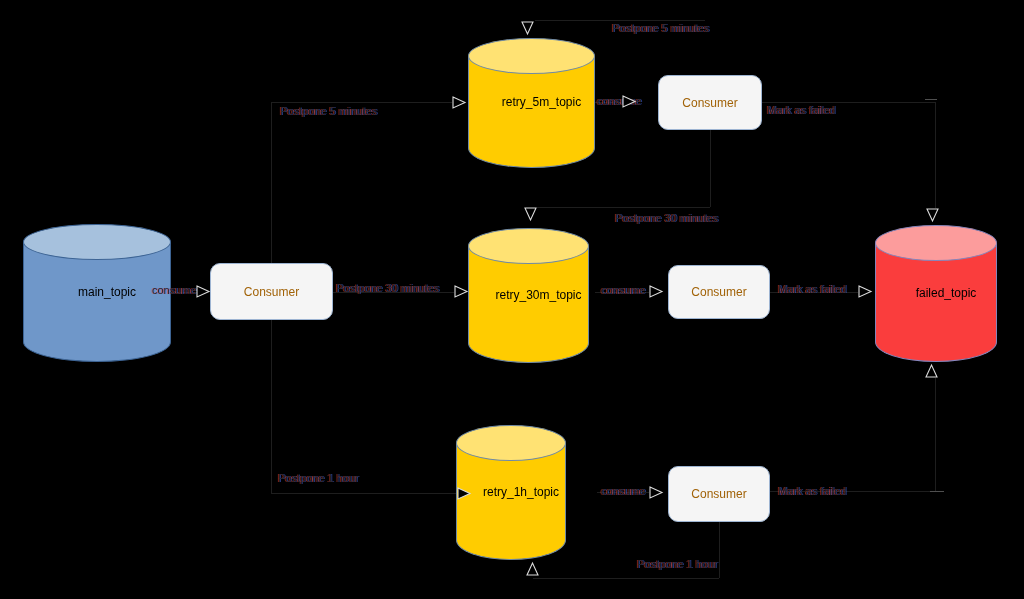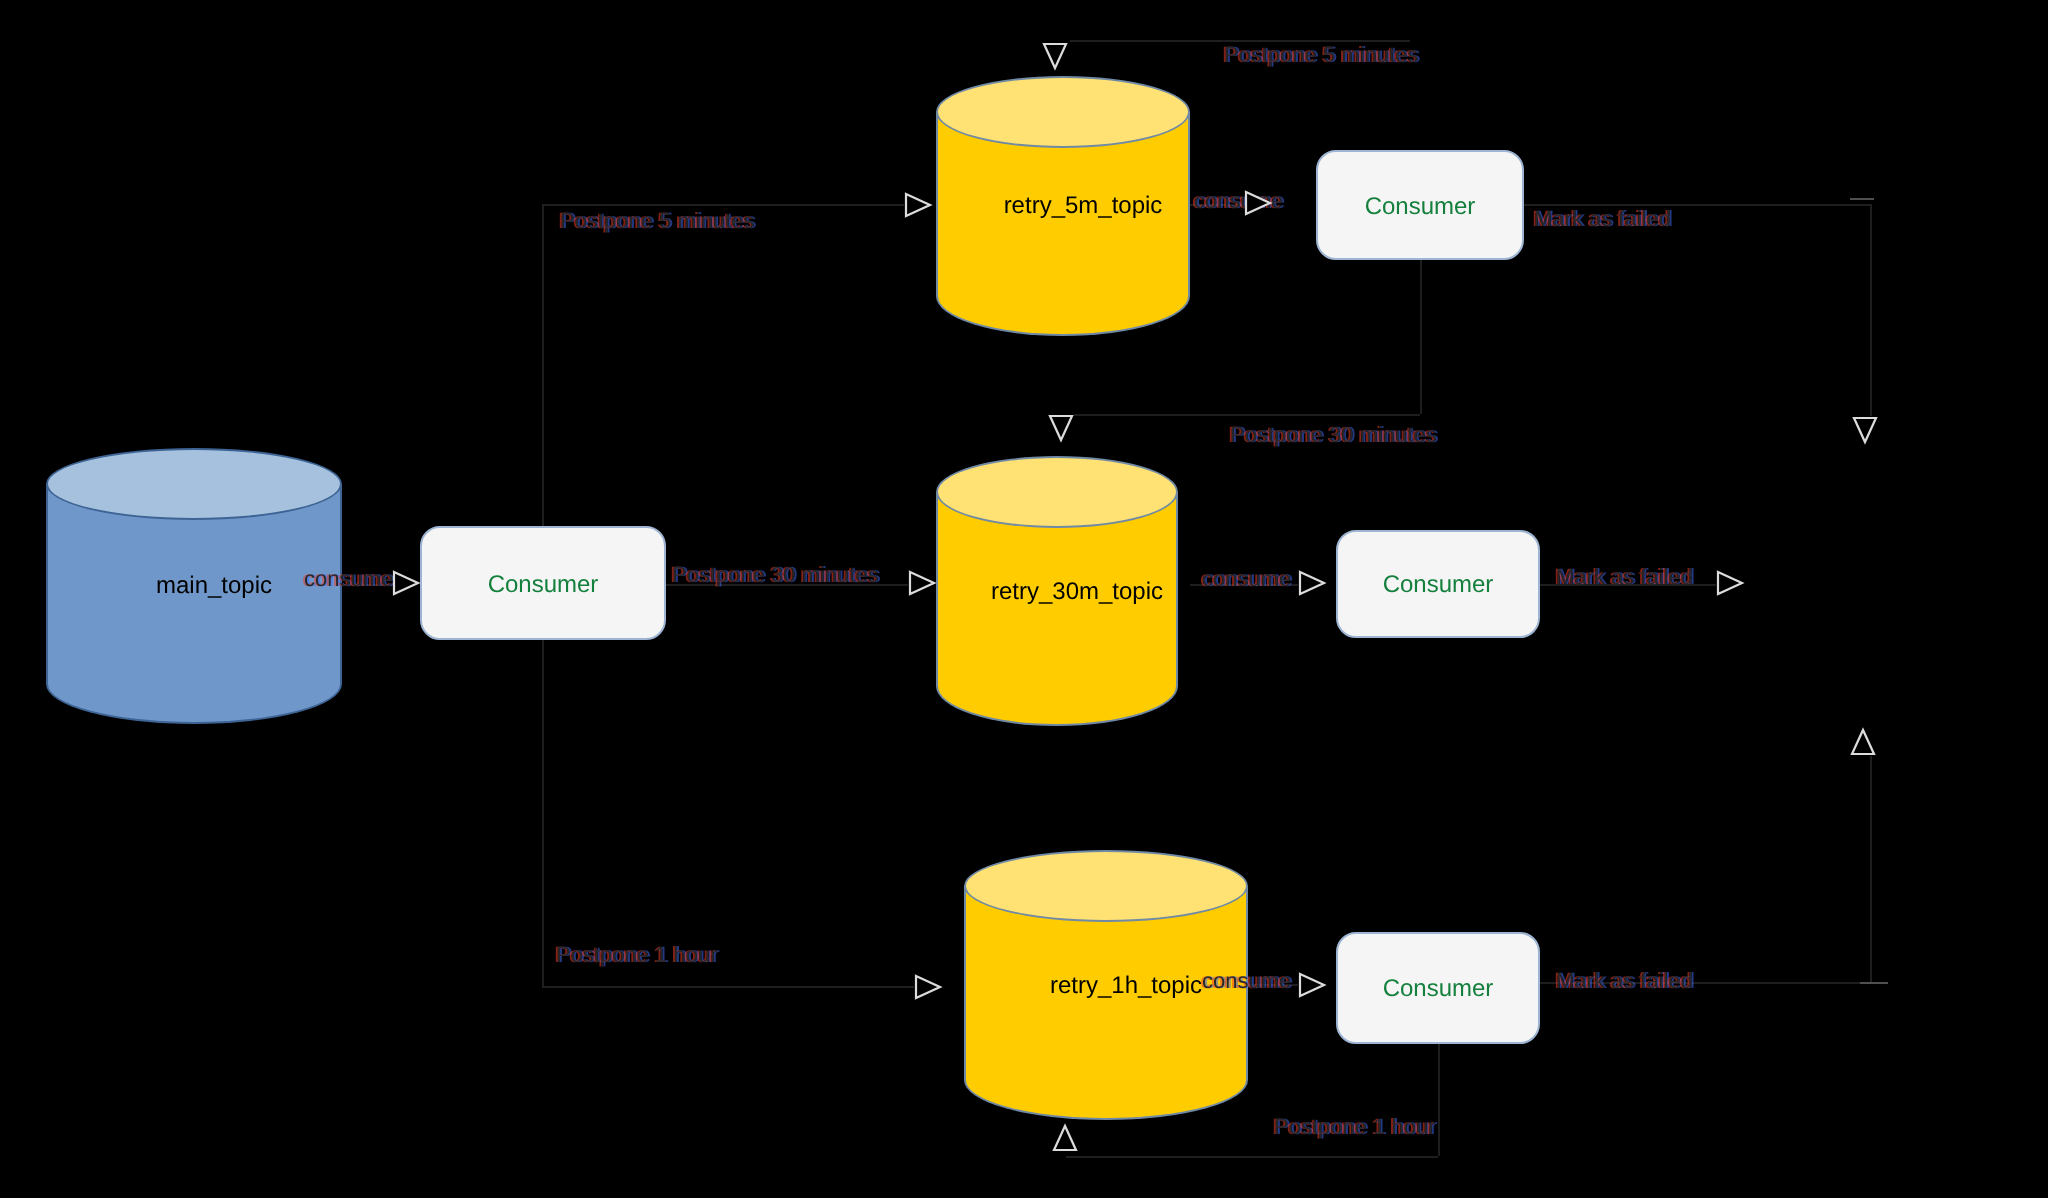--- a/index.html
+++ b/index.html
@@ -31,21 +31,21 @@
   .cylinder.red   .cyl-body { background:var(--topic_red_body);   border-color:var(--topic_red_border); }
   .cylinder.red   .cyl-top  { background:var(--topic_red_top);    border-color:var(--topic_red_border); }
 
   
   .consumer {
     position:absolute; box-sizing:border-box;
     background:var(--consumer_fill,#f5f5f5);
     border:1px solid var(--consumer_border,#9db4d2);
     border-radius:10px;
     display:flex; align-items:center; justify-content:center;
-    font-size:12px; color:#15803d; z-index:3;
+    font-size:12px; color:#a16207; z-index:3;
   }
 
   
   .edge-label {
     position:absolute; white-space:nowrap;
     font-size:11px; color:var(--edge_label_text,#26262b);
     text-shadow:-1px 0 0 rgba(236,62,40,.55), 1px 0 0 rgba(66,104,240,.55);
     z-index:4;
   }
 
@@ -153,34 +153,39 @@
 
   <div class="consumer" style="left:668px;top:265px;width:102px;height:54px">
     <span>Consumer</span>
   </div>
 
   <div class="edge-label" style="left:778px;top:283px">Mark as failed</div>
   <svg class="arrow right" style="left:858px;top:284px" viewBox="0 0 15 15">
       <path d="M1,2 L13,7.5 L1,13 Z"></path>
     </svg>
 
+  <div class="cylinder red" style="left:875px;top:225px;width:122px;height:137px">
+    <div class="cyl-body"></div>
+    <div class="cyl-top"></div>
+    <div class="cyl-label">failed_topic</div>
+  </div>
 
   <svg class="arrow down" style="left:925px;top:208px" viewBox="0 0 15 15">
       <path d="M1,2 L13,7.5 L1,13 Z"></path>
     </svg>
   <svg class="arrow up" style="left:924px;top:363px" viewBox="0 0 15 15">
       <path d="M1,2 L13,7.5 L1,13 Z"></path>
     </svg>
 
   <div class="edge-label" style="left:278px;top:472px">Postpone 1 hour</div>
   <svg class="arrow right" style="left:457px;top:486px" viewBox="0 0 15 15">
       <path d="M1,2 L13,7.5 L1,13 Z"></path>
     </svg>
 
-  <div class="cylinder yellow" style="left:482px;top:425px;width:142px;height:135px">
+  <div class="cylinder yellow" style="left:456px;top:425px;width:110px;height:135px">
     <div class="cyl-body"></div>
     <div class="cyl-top"></div>
     <div class="cyl-label">retry_1h_topic</div>
   </div>
 
   <svg class="arrow up" style="left:525px;top:561px" viewBox="0 0 15 15">
       <path d="M1,2 L13,7.5 L1,13 Z"></path>
     </svg>
 
   <div class="edge-label" style="left:601px;top:485px">consume</div>

